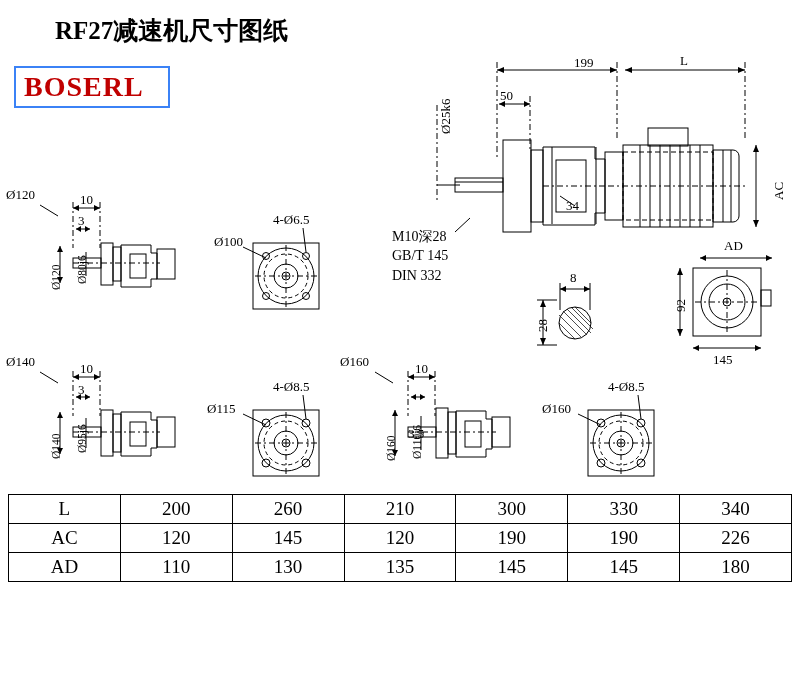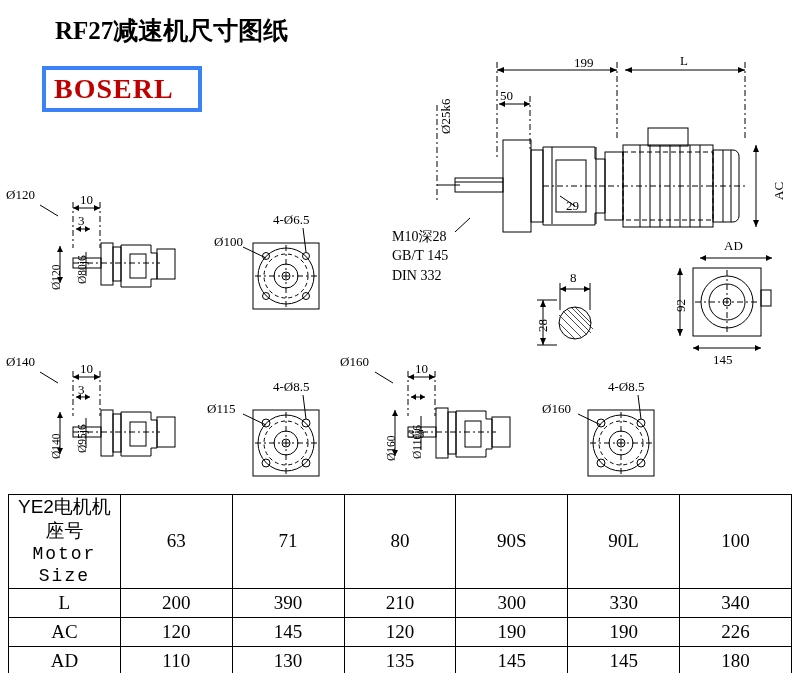--- a/index.html
+++ b/index.html
@@ -25,25 +25,25 @@
     left: 55px;
     top: 14px;
     font-family: Liberation Serif, serif;
     font-size: 25px;
     font-weight: bold;
     letter-spacing: 0px;
     white-space: nowrap;
   }
   #logo-box {
     position: absolute;
-    left: 42px;
+    left: 14px;
     top: 66px;
     width: 152px;
     height: 38px;
-    border: 4px solid #3b82f6;
+    border: 2px solid #3b82f6;
     background: #fff;
   }
   #logo-text {
     position: absolute;
     left: 8px;
     top: 3px;
     font-family: "Liberation Serif", serif;
     font-size: 28px;
     font-weight: bold;
     color: #c00000;
@@ -356,21 +356,21 @@
       <line x1="638" y1="395" x2="641" y2="419"></line>
       <line x1="578" y1="414" x2="601" y2="425"></line>
     </g>
   </svg>
   </div>
 
   <div class="ann" style="left:574px; top:55px;">199</div>
   <div class="ann" style="left:680px; top:53px;">L</div>
   <div class="ann rot90" style="left:438px; top:134px;">Ø25k6</div>
   <div class="ann" style="left:500px; top:88px;">50</div>
-  <div class="ann" style="left:566px; top:198px;">29</div>
+  <div class="ann" style="left:566px; top:198px;">34</div>
   <div class="ann rot90" style="left:771px; top:200px;">AC</div>
   <div class="ann" style="left:724px; top:238px;">AD</div>
 
   <div class="ann lg" style="left:392px; top:228px;">M10深28</div>
   <div class="ann lg" style="left:392px; top:248px;">GB/T 145</div>
   <div class="ann lg" style="left:392px; top:268px;">DIN 332</div>
 
   <div class="ann" style="left:570px; top:270px;">8</div>
   <div class="ann rot90" style="left:535px; top:332px;">28</div>
   <div class="ann rot90" style="left:673px; top:312px;">92</div>
@@ -395,36 +395,24 @@
   <div class="ann" style="left:340px; top:354px;">Ø160</div>
   <div class="ann" style="left:415px; top:361px;">10</div>
   <div class="ann" style="left:408px; top:382px;margin-top:44px;">3.5</div>
   <div class="ann rot90 sm" style="left:385px; top:461px;">Ø160</div>
   <div class="ann rot90 sm" style="left:411px; top:459px;">Ø110j6</div>
   <div class="ann" style="left:542px; top:401px;">Ø160</div>
   <div class="ann" style="left:608px; top:379px;">4-Ø8.5</div>
 
   <table id="spec-table">
     <tbody>
-        <tr class="head-row">
-      <td class="hdr-cell">
-        <div class="cnhdr1">YE2电机机座号</div>
-        <div class="cnhdr2">Motor Size</div>
-      </td>
-      <td>63</td>
-      <td>71</td>
-      <td>80</td>
-      <td>90S</td>
-      <td>90L</td>
-      <td>100</td>
-    </tr>
     <tr>
       <td class="rowlabel">L</td>
       <td>200</td>
-      <td>390</td>
+      <td>260</td>
       <td>210</td>
       <td>300</td>
       <td>330</td>
       <td>340</td>
     </tr>
     <tr>
       <td class="rowlabel">AC</td>
       <td>120</td>
       <td>145</td>
       <td>120</td>

